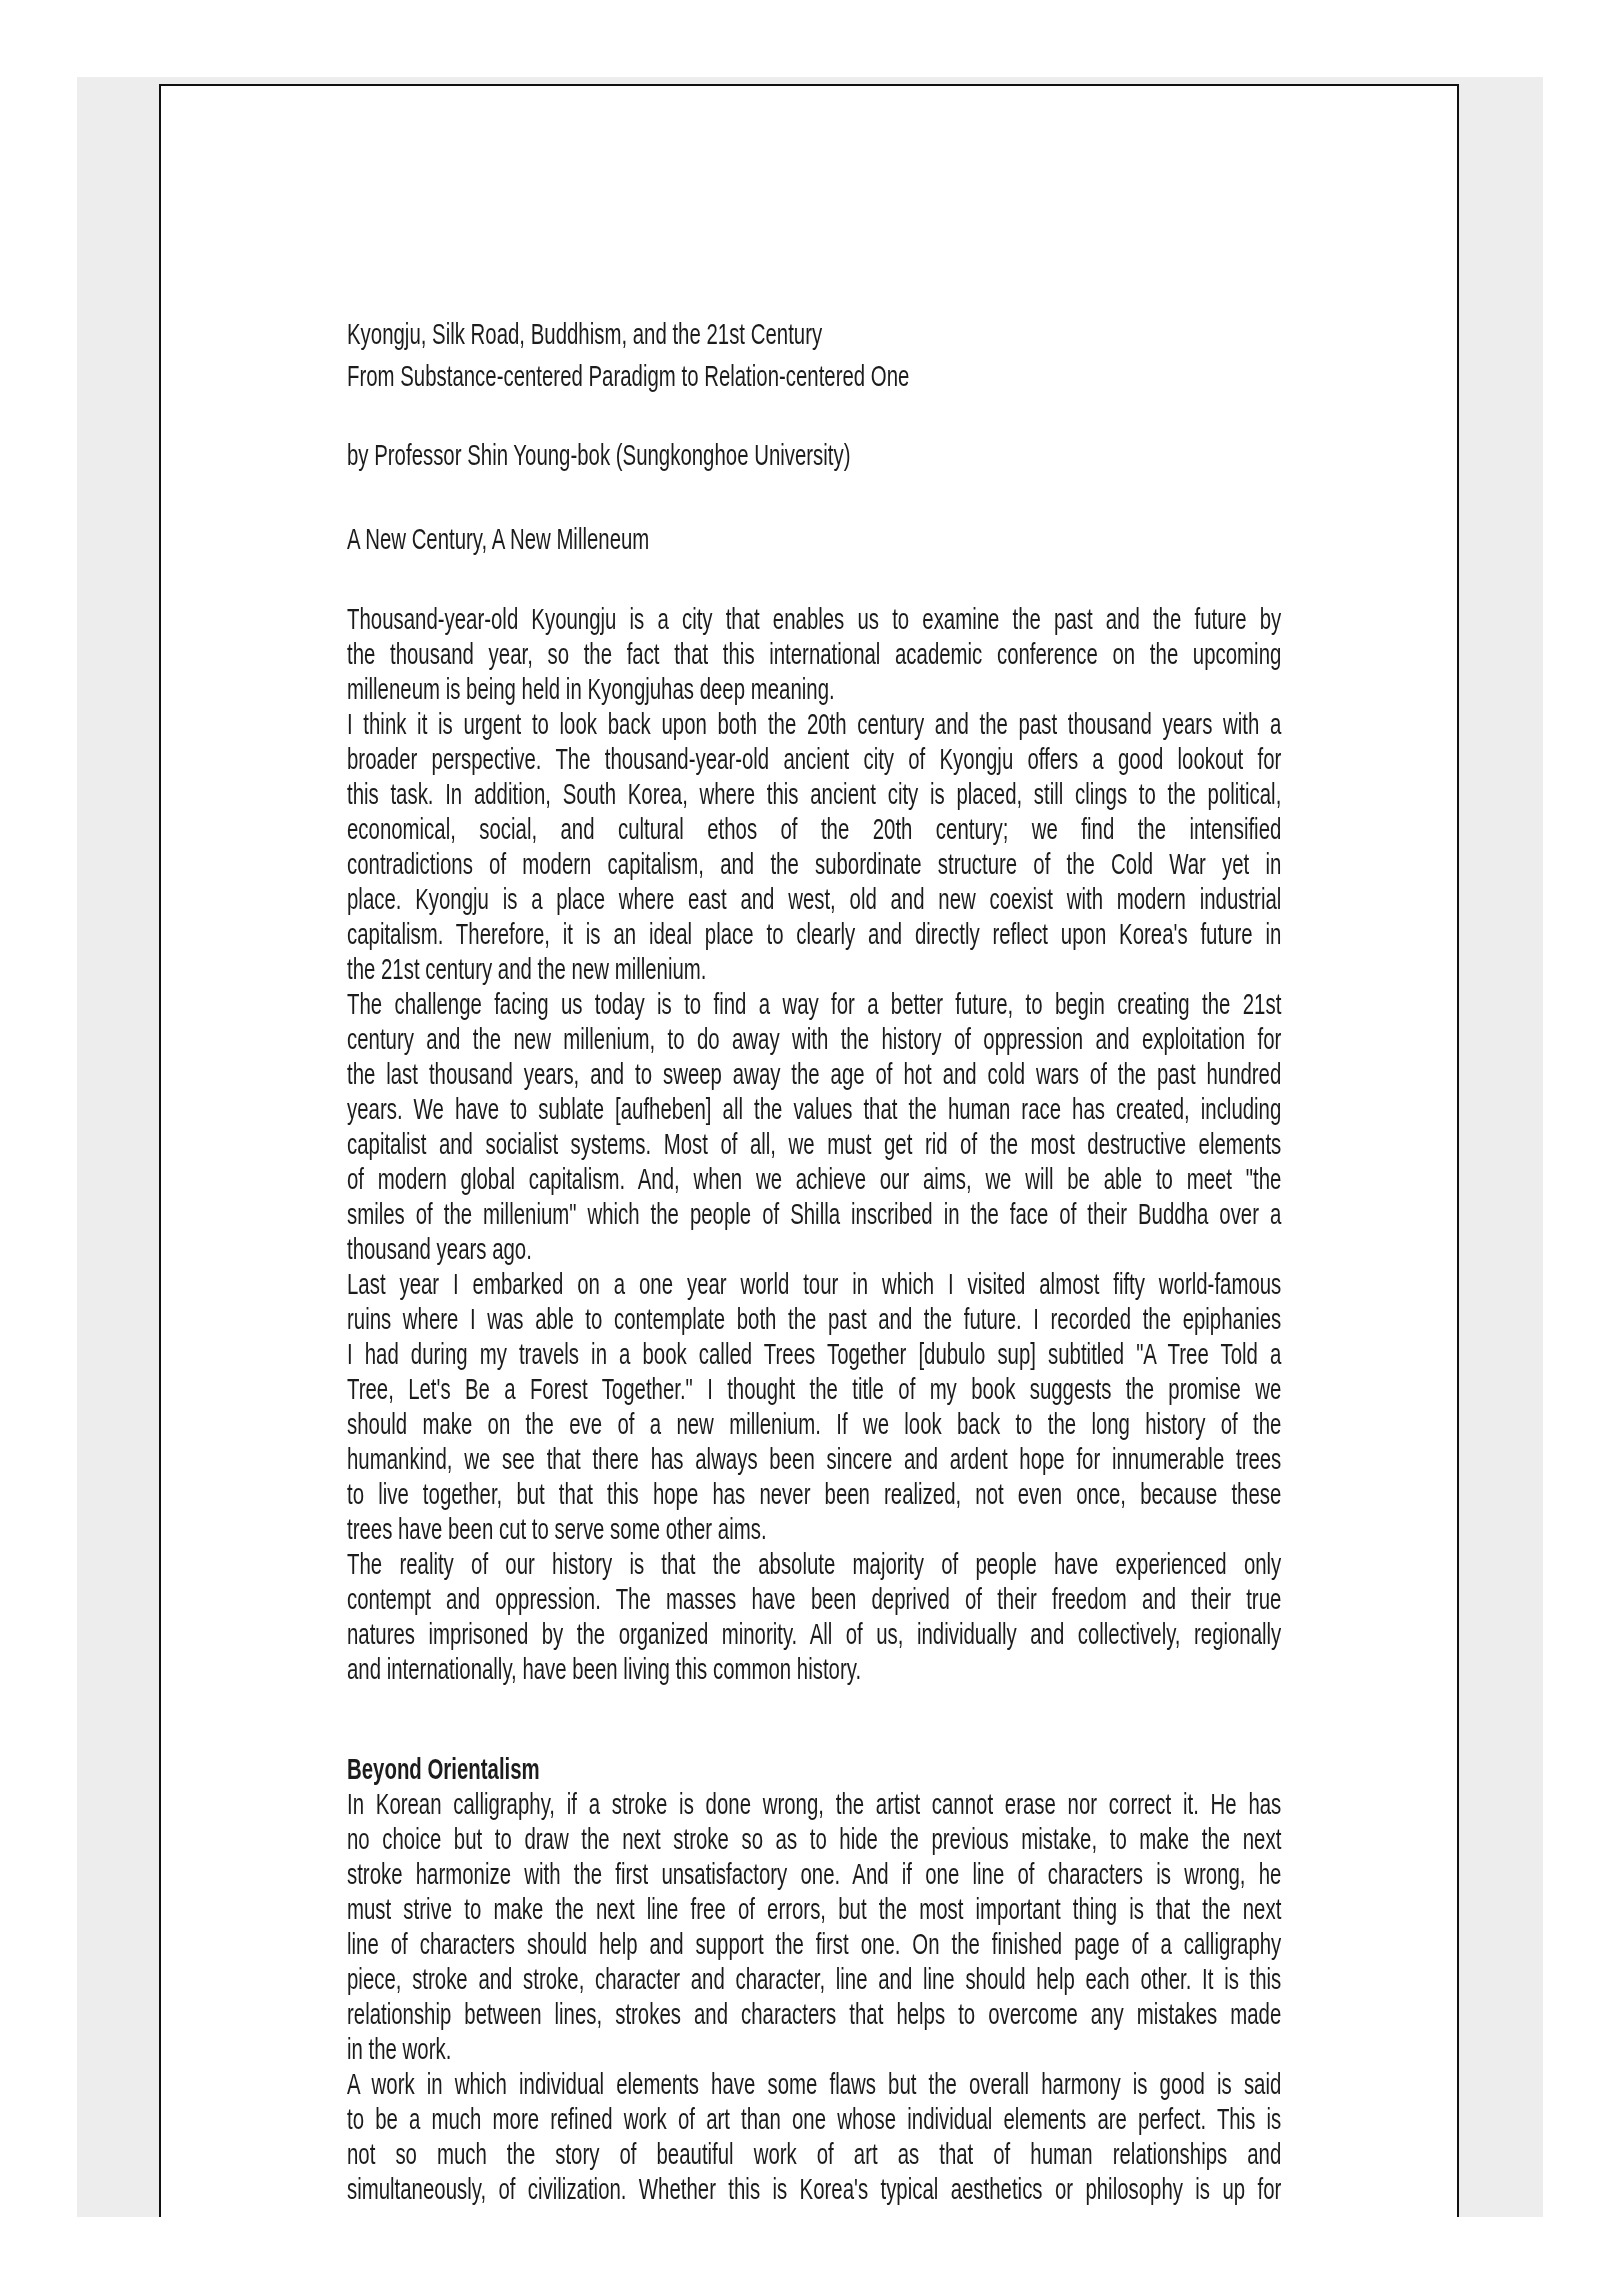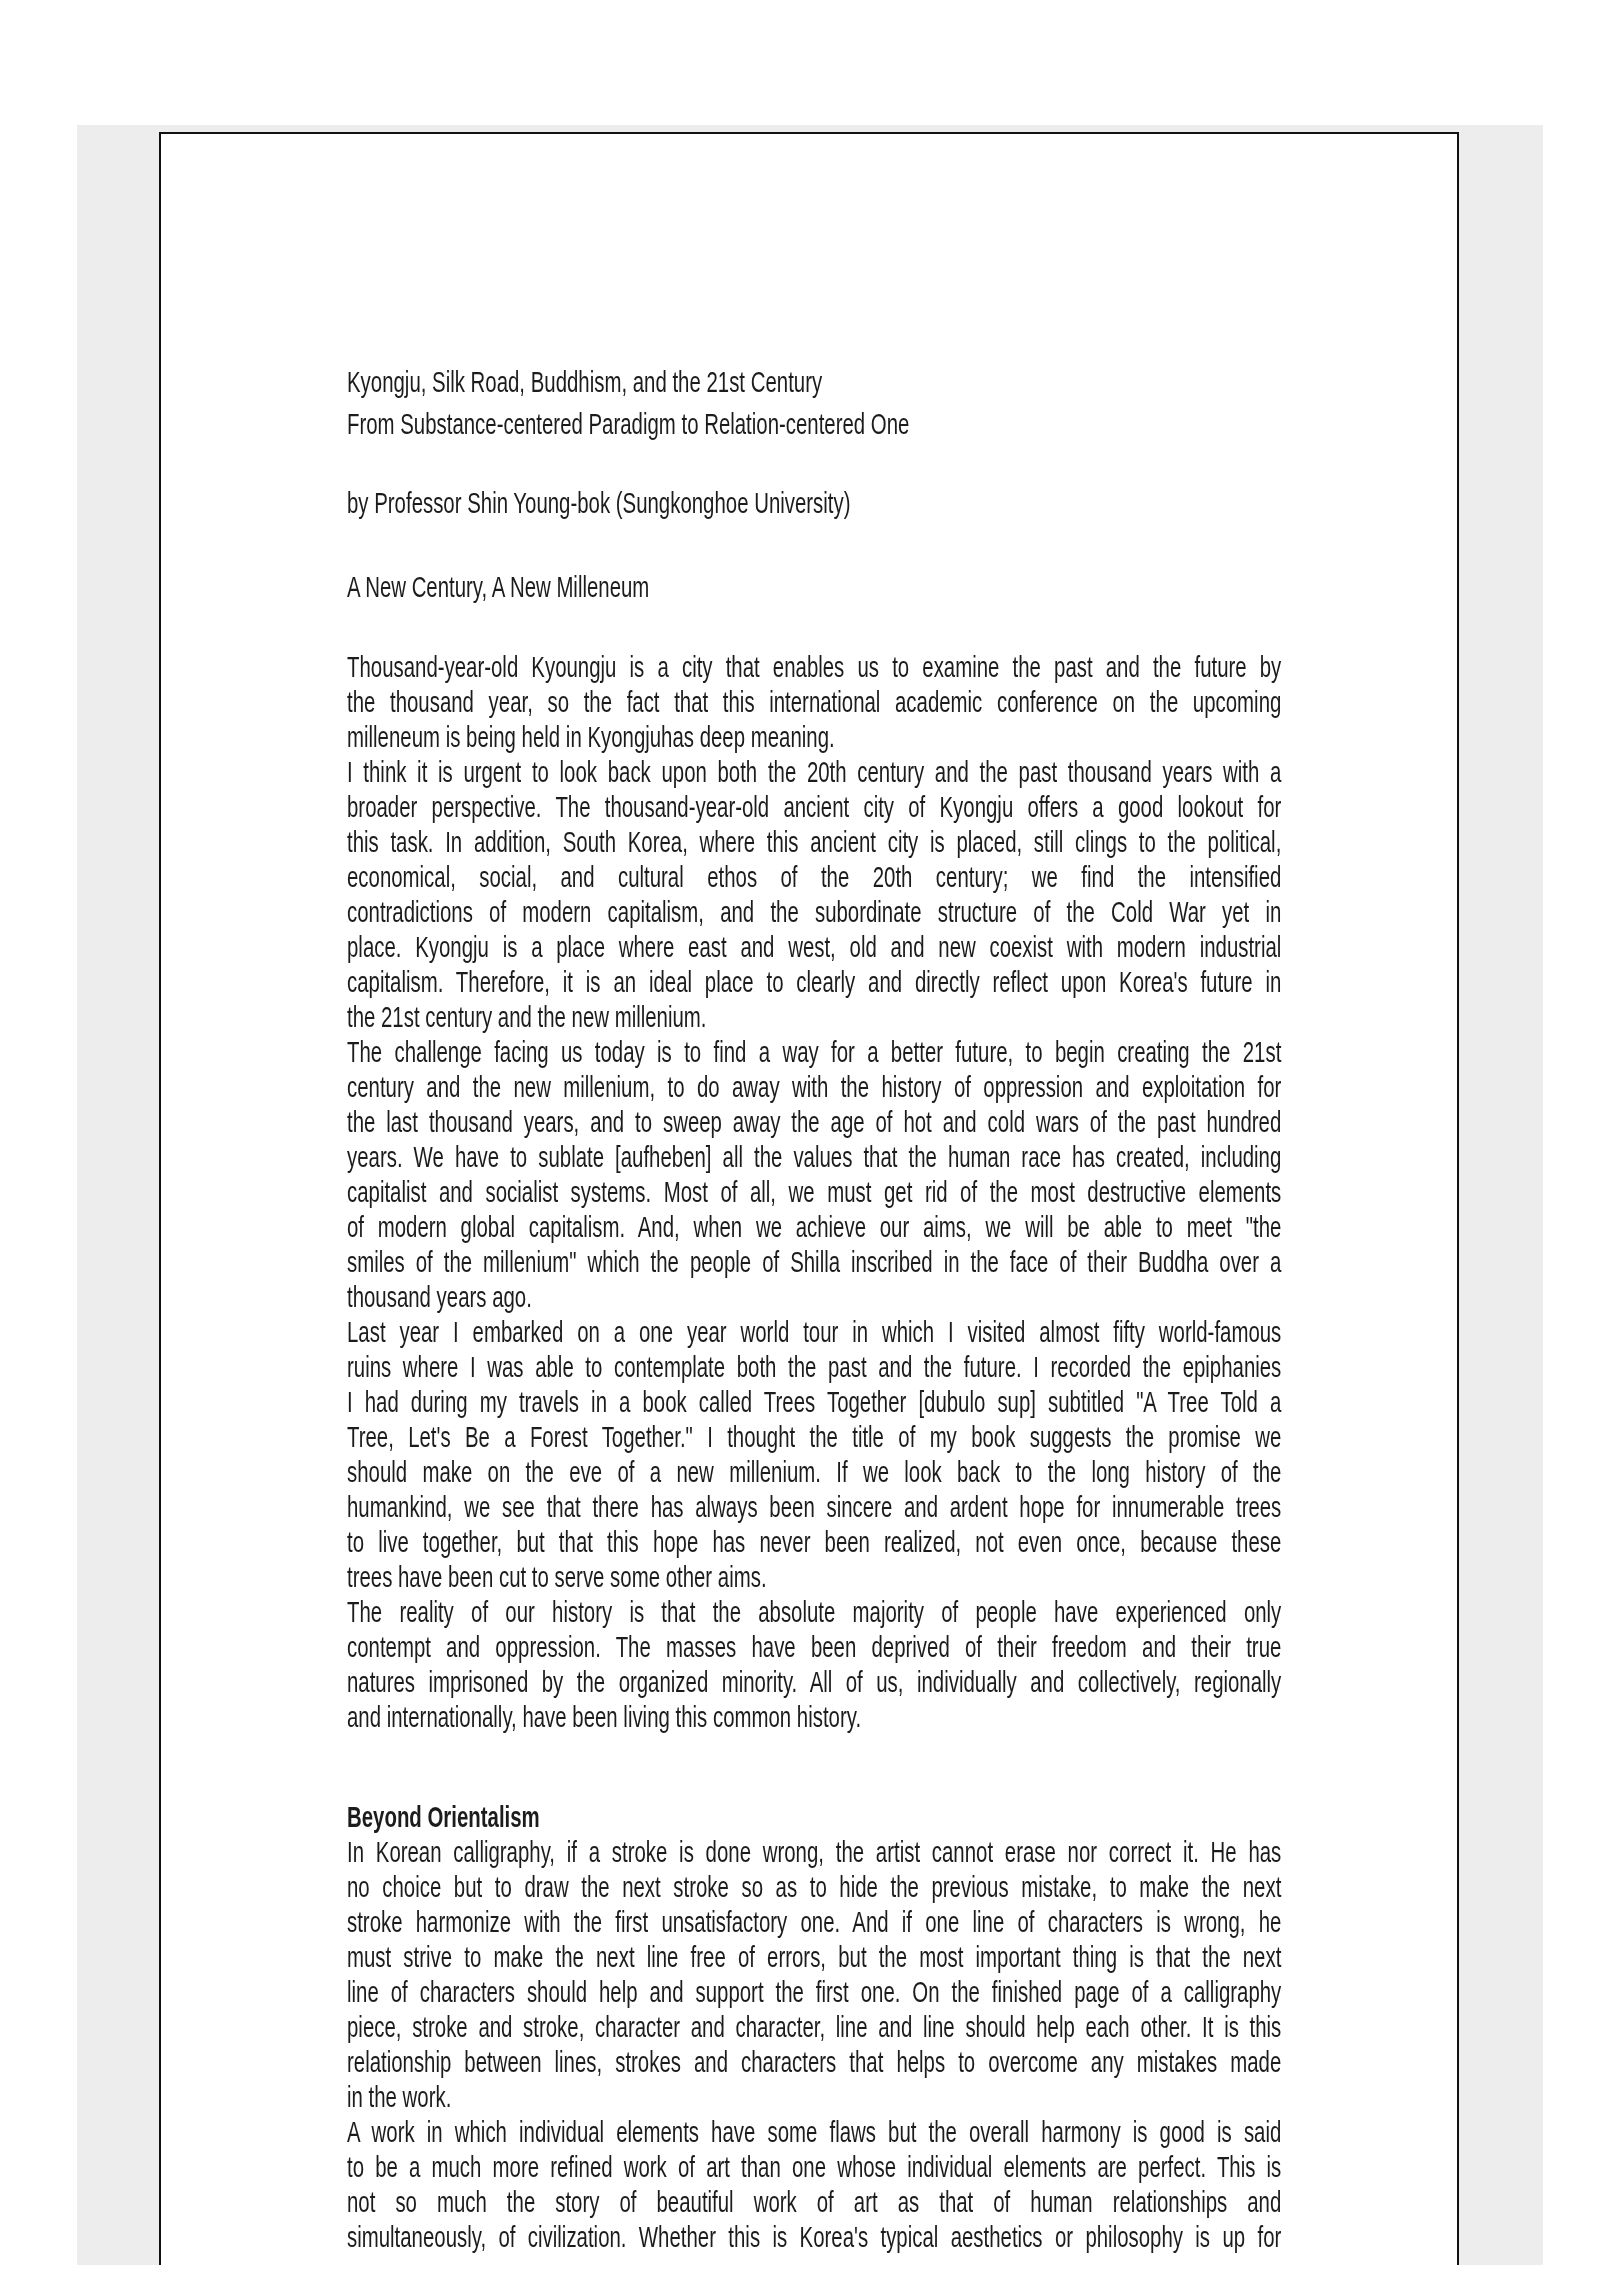--- a/index.html
+++ b/index.html
@@ -15,21 +15,20 @@
     font-family: "Liberation Sans", sans-serif;
   }
   .canvas {
     position: absolute;
     left: 77px;
     top: 77px;
     width: 1466px;
     height: 2140px;
     background: #ededed;
     overflow: hidden;
-    margin-top: 48px;
   }
   .page {
     position: absolute;
     left: 82px;
     top: 6.5px;
     width: 1296px;
     height: 2225px;           
     background: #ffffff;
     border: 2px solid #111111;
     box-sizing: content-box;

